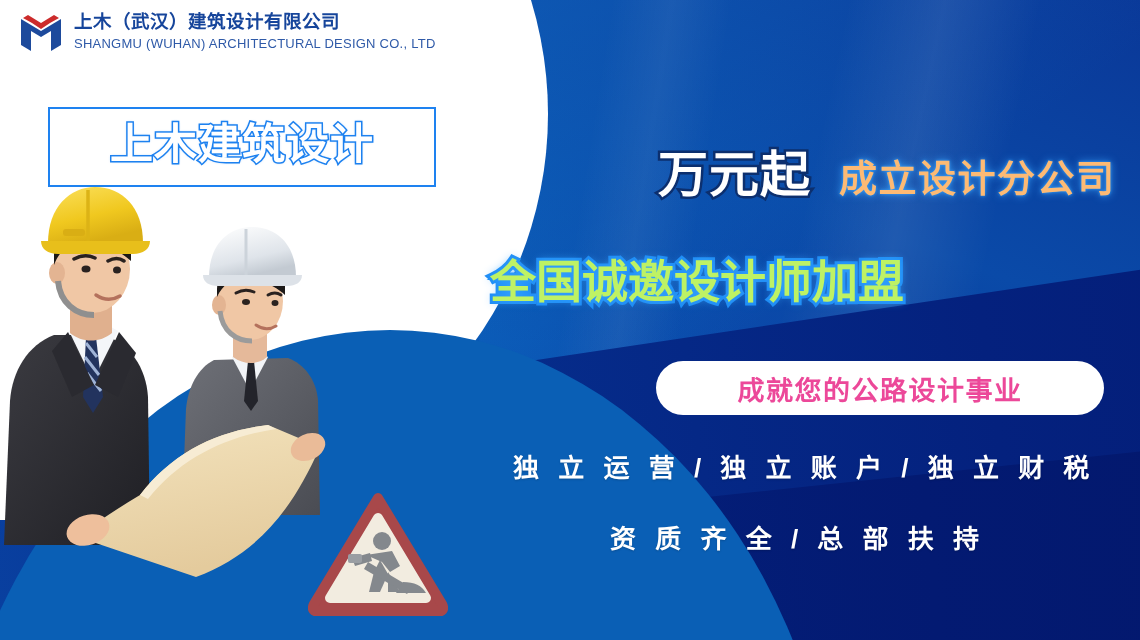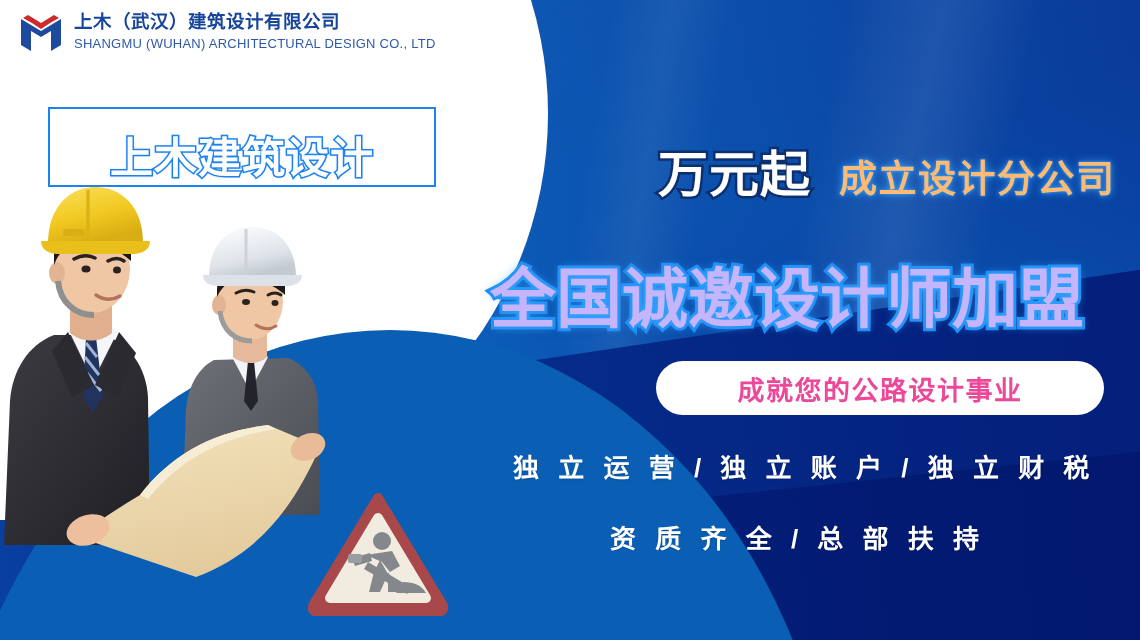--- a/index.html
+++ b/index.html
@@ -149,21 +149,21 @@
   }
 
   
   .left-box {
     position: absolute;
     left: 48px; top: 107px;
     width: 388px; height: 80px;
     border: 2px solid #1e82f0;
     background: transparent;
     display: flex;
-    align-items: flex-end;
+    align-items: flex-start;
     justify-content: center;
     z-index: 35;
   }
   .left-box-text {
     font-size: 43px;
     font-weight: bold;
     color: #ffffff;
     letter-spacing: 1px;
     white-space: nowrap;
     -webkit-text-stroke: 3px #1e82f0;
@@ -218,23 +218,23 @@
     font-weight: bold;
     color: #fdba74;
     letter-spacing: 1.5px;
     margin-left: 8px;
     text-shadow: 0 0 8px rgba(60,165,255,.95), 0 0 3px rgba(60,165,255,.9);
   }
 
   .line-main {
     position: absolute;
     left: 20px; top: 245px;
-    font-size: 66px;
-    font-weight: bold;
-    color: #c4b5fd;
+    font-size: 46px;
+    font-weight: bold;
+    color: #bef264;
     letter-spacing: 0px;
     white-space: nowrap;
     -webkit-text-stroke: 6px #1e8cf5;
     paint-order: stroke fill;
     text-shadow: 0 0 10px rgba(60,170,255,.9);
   }
 
   .pill {
     position: absolute;
     left: 186px; top: 361px;

